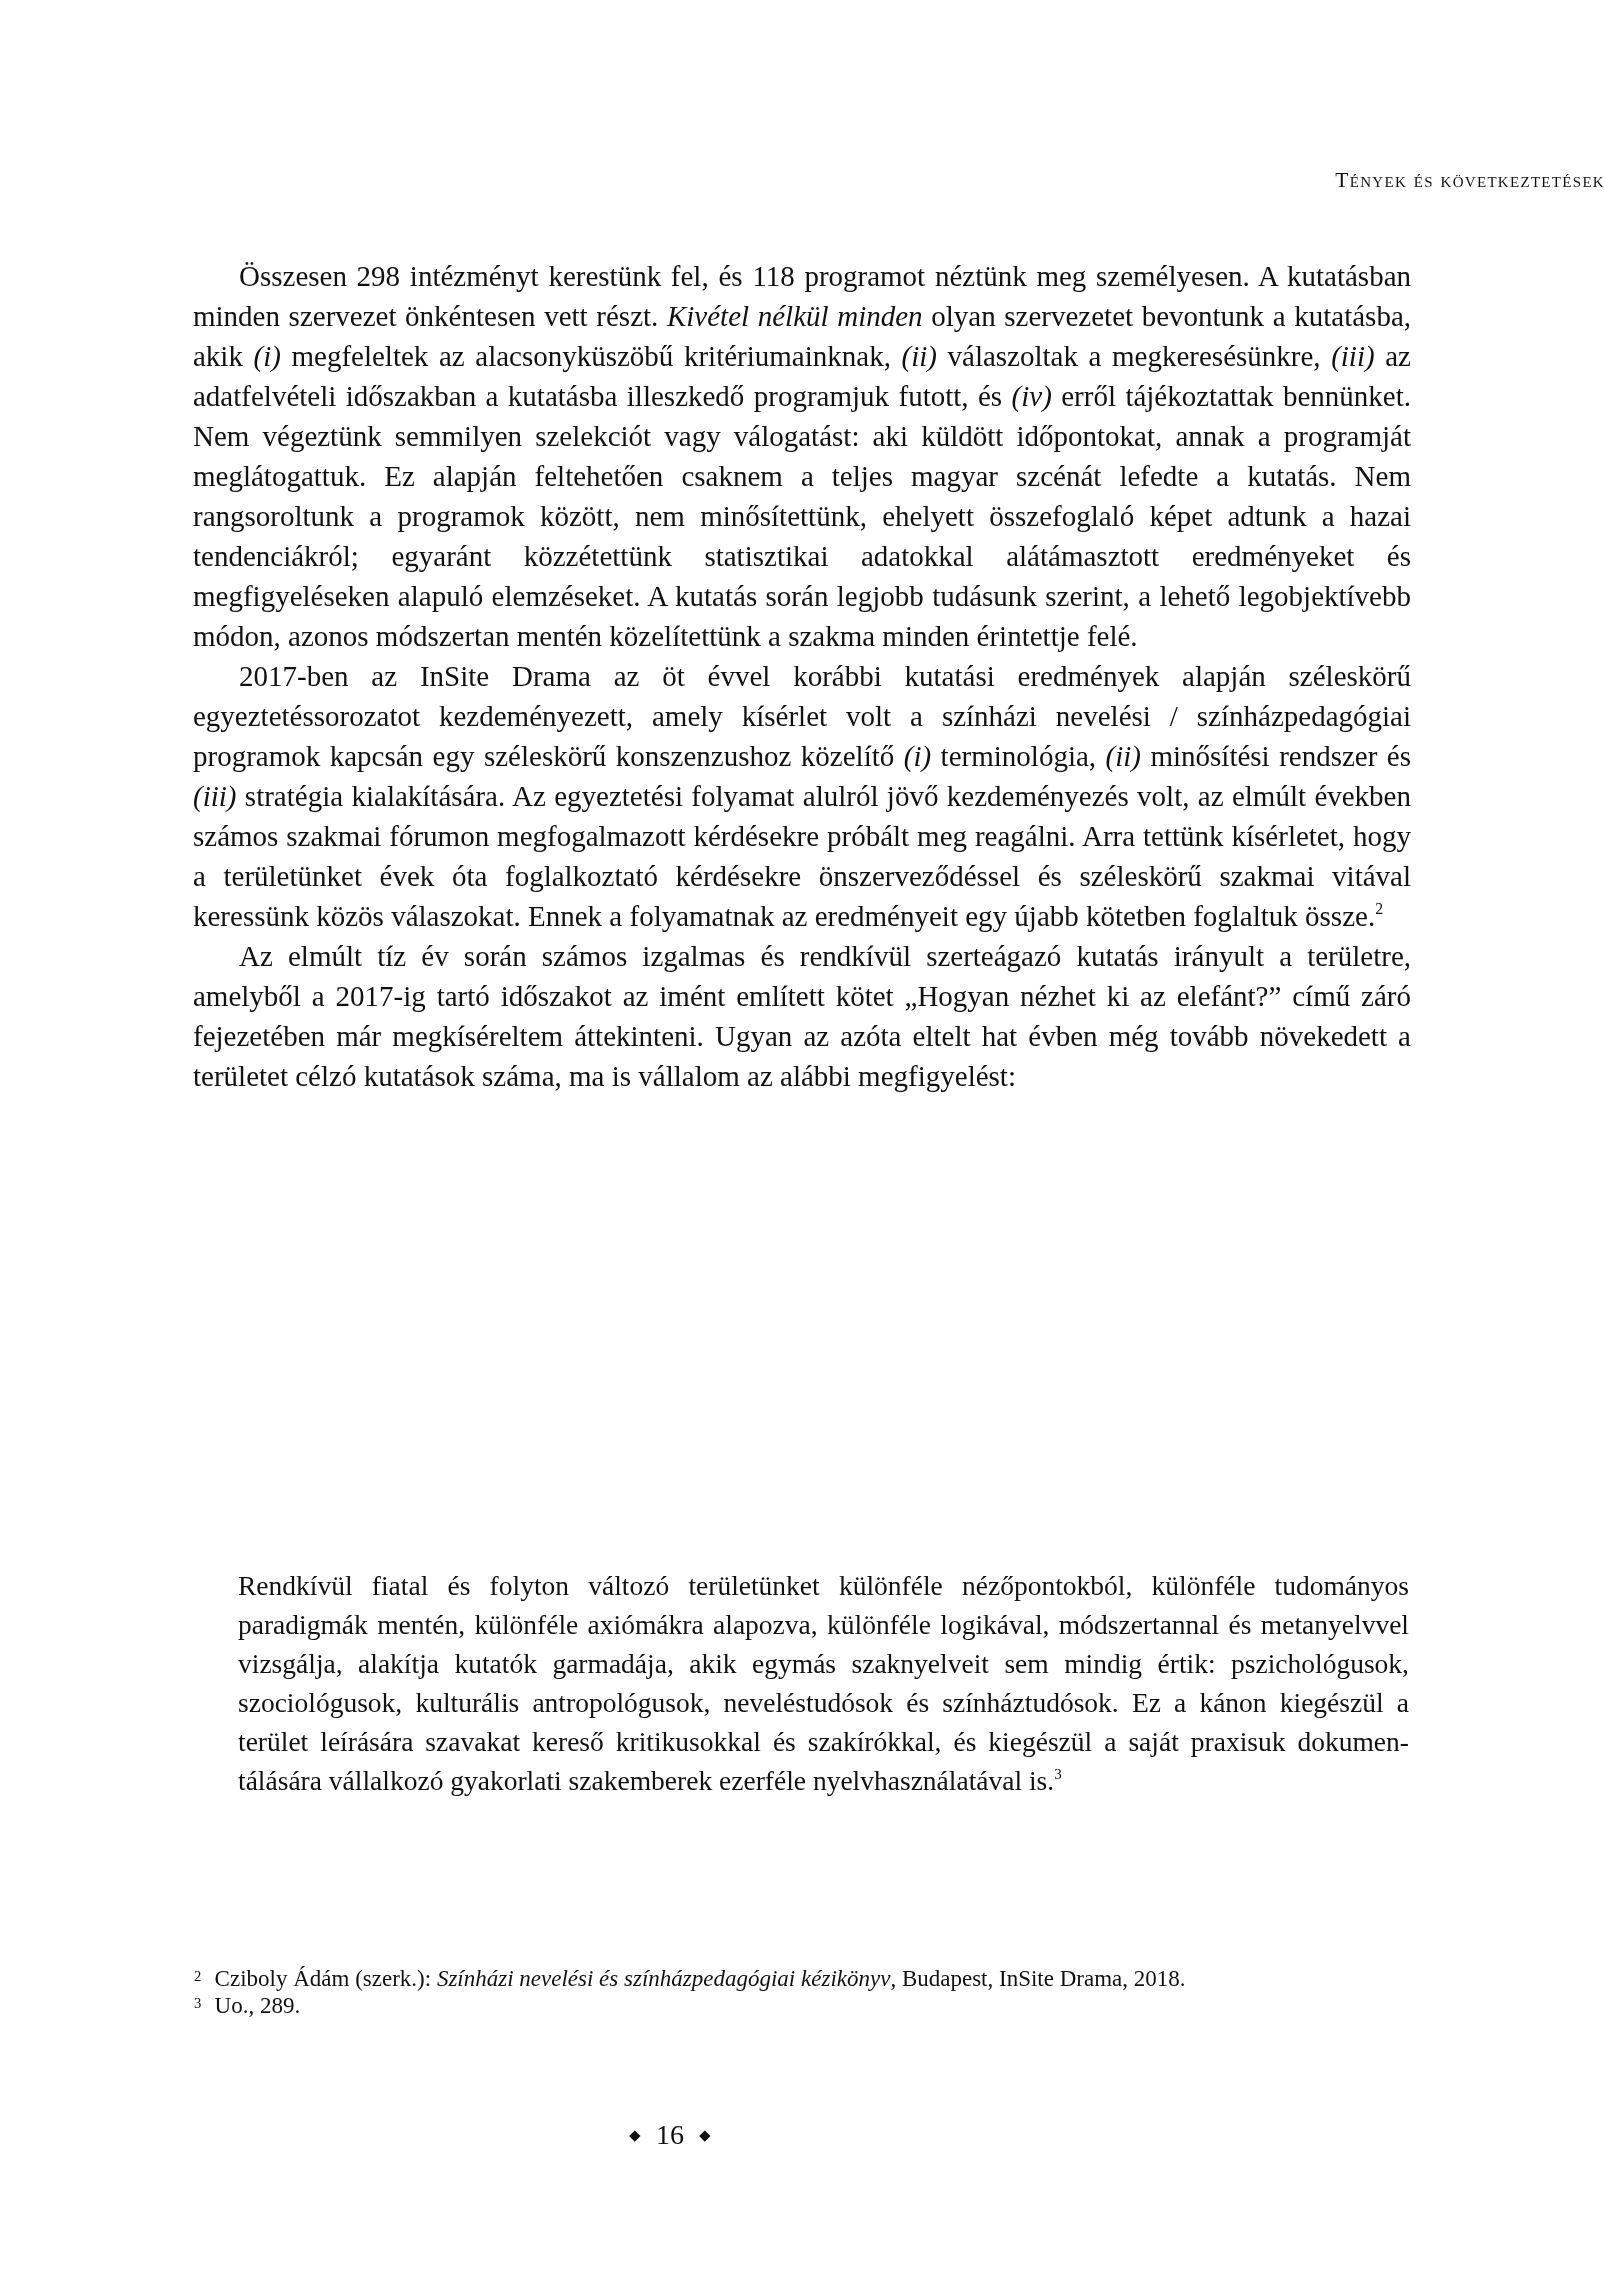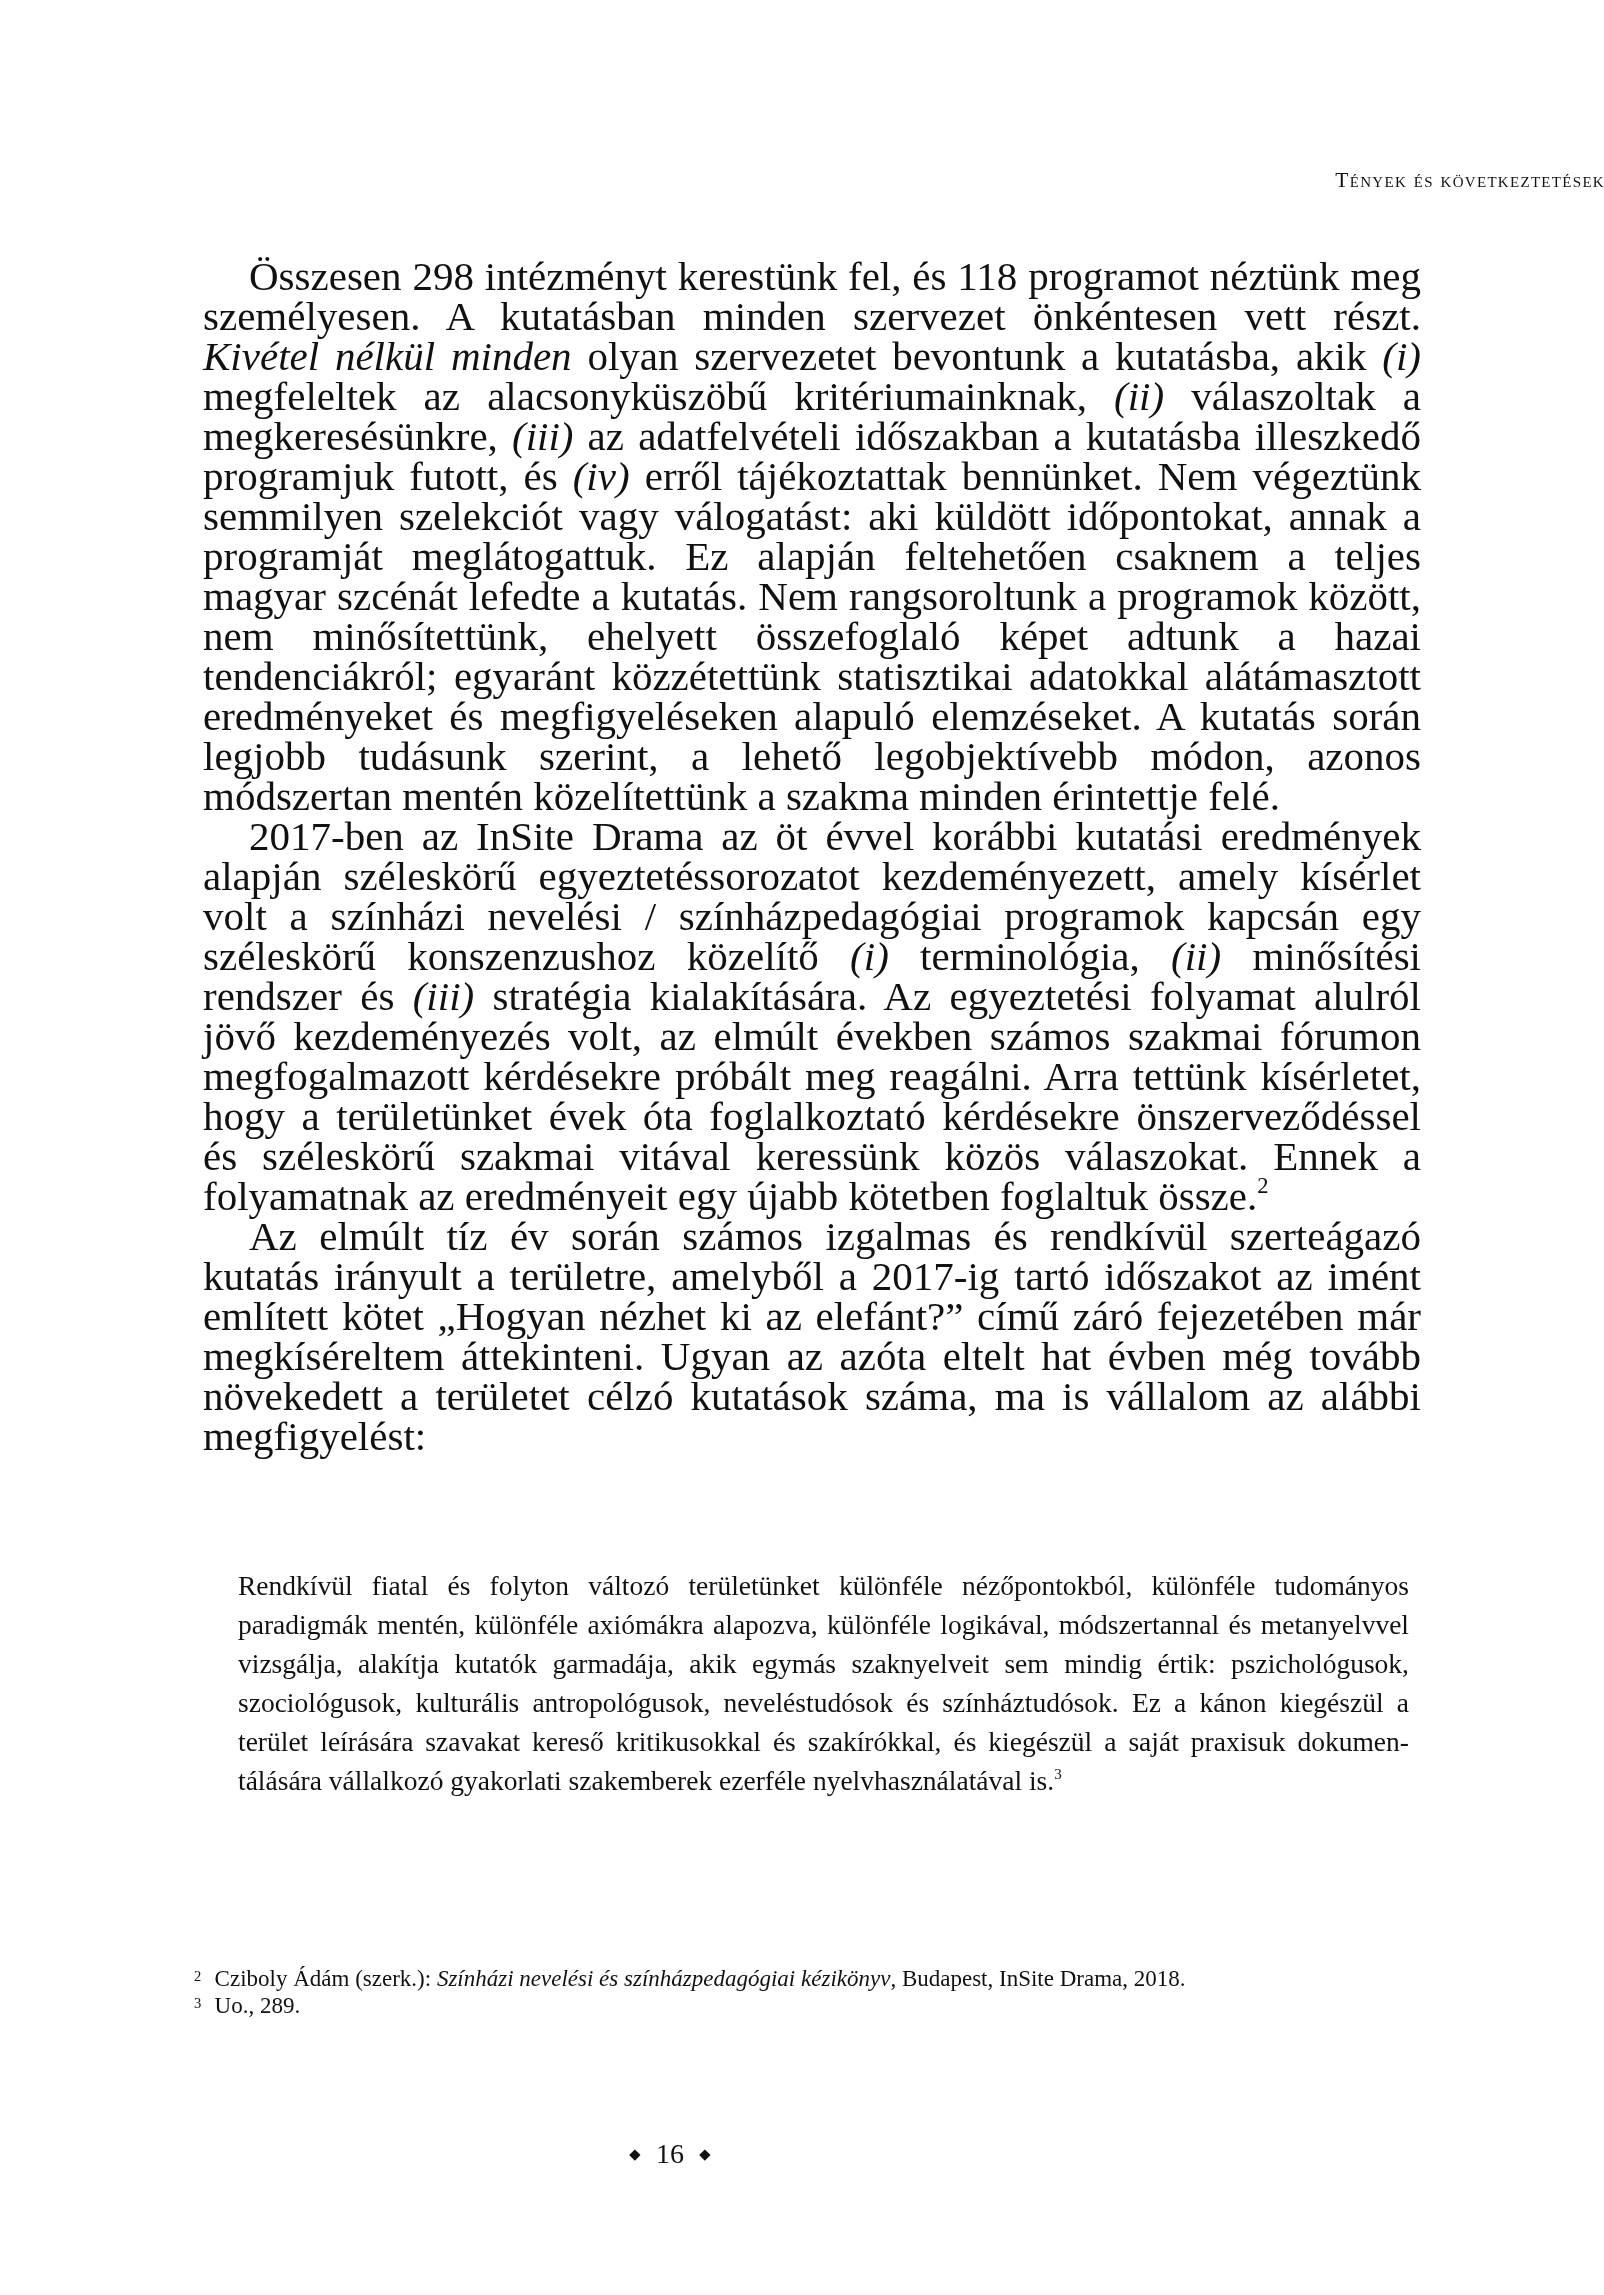--- a/index.html
+++ b/index.html
@@ -27,24 +27,24 @@
     left: 0;
     width: 1605px;
     text-align: right;
     font-size: 21.5px;
     font-variant: small-caps;
     letter-spacing: 1.3px;
     color: #111;
   }
   .body-text {
     position: absolute;
-    left: 203px;
+    left: 193px;
     top: 256px;
     width: 1218px;
-    font-size: 41px;
+    font-size: 29px;
     line-height: 40px;
     text-align: justify;
     hyphens: manual;
   }
   .body-text p {
     margin: 0;
     text-indent: 46px;
   }
   .body-text p.first {
     text-indent: 46px;
@@ -86,21 +86,20 @@
     top: -1.7px;
     font-size: 14.6px;
   }
   .folio {
     position: absolute;
     top: 2119px;
     left: 0;
     width: 1340px;
     text-align: center;
     font-size: 28px;
-    margin-top: 19px;
   }
   .folio .diamond {
     display: inline-block;
     width: 7.7px;
     height: 7.7px;
     background: #111;
     transform: rotate(45deg);
     vertical-align: middle;
     margin: 0 17px;
     position: relative;

